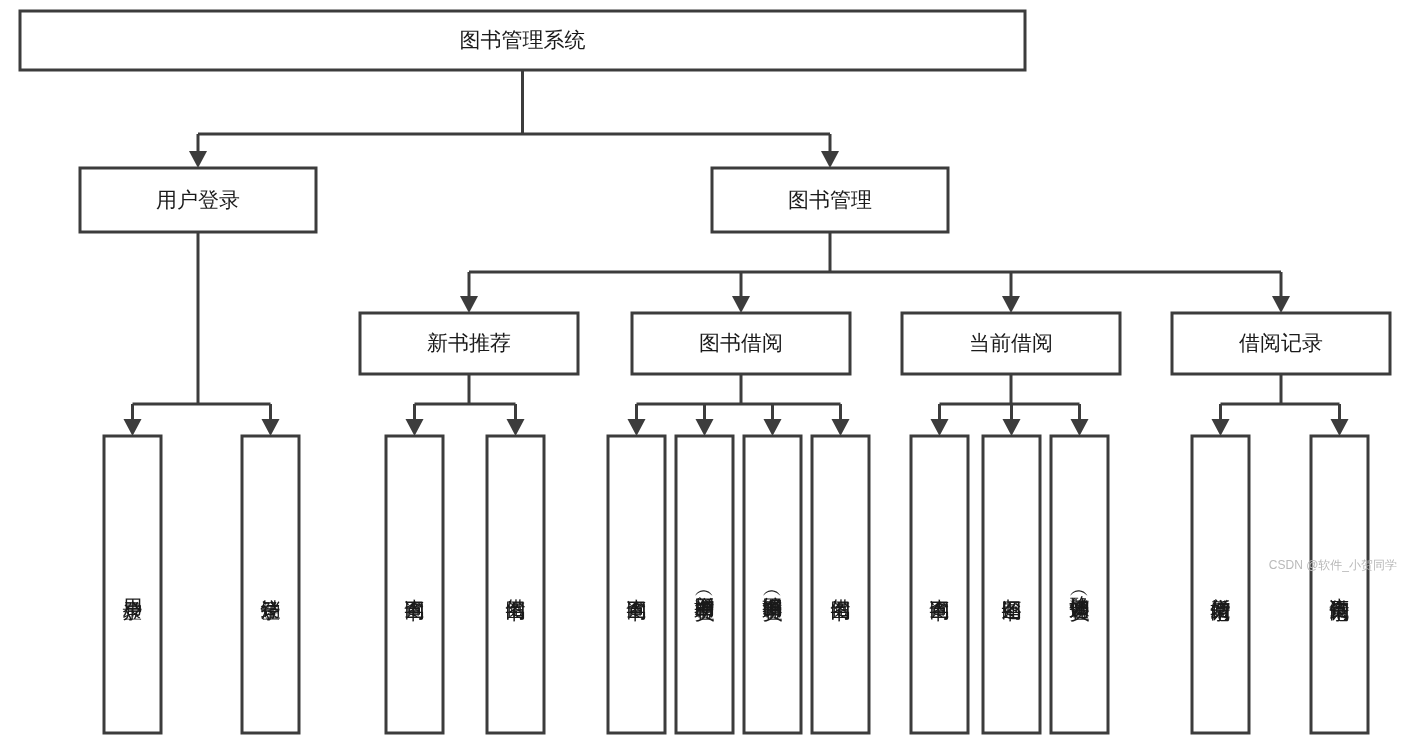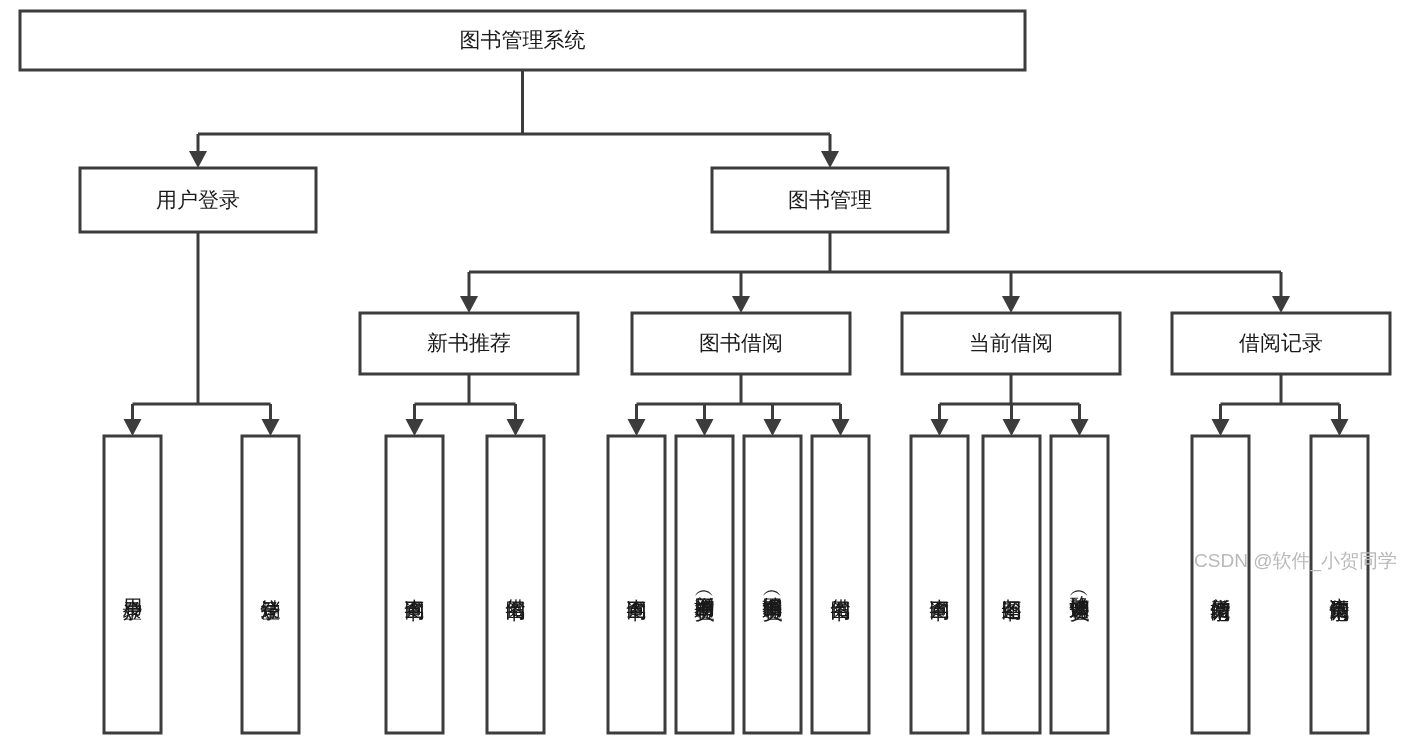--- a/index.html
+++ b/index.html
@@ -43,21 +43,21 @@
     writing-mode:vertical-rl;
     text-orientation:upright;
     letter-spacing:1px;
     white-space:nowrap;
     pointer-events:none;
   }
   .watermark{
     position:absolute;
     right:8px;
     bottom:6px;
-    font-size:19px;
+    font-size:12px;
     color:#b9b9b9;
     font-family:"Liberation Sans","DejaVu Sans",sans-serif;
     white-space:nowrap;
   }
 </style>
 </head>
 <body>
 
 <div id="diagram-root">
 

